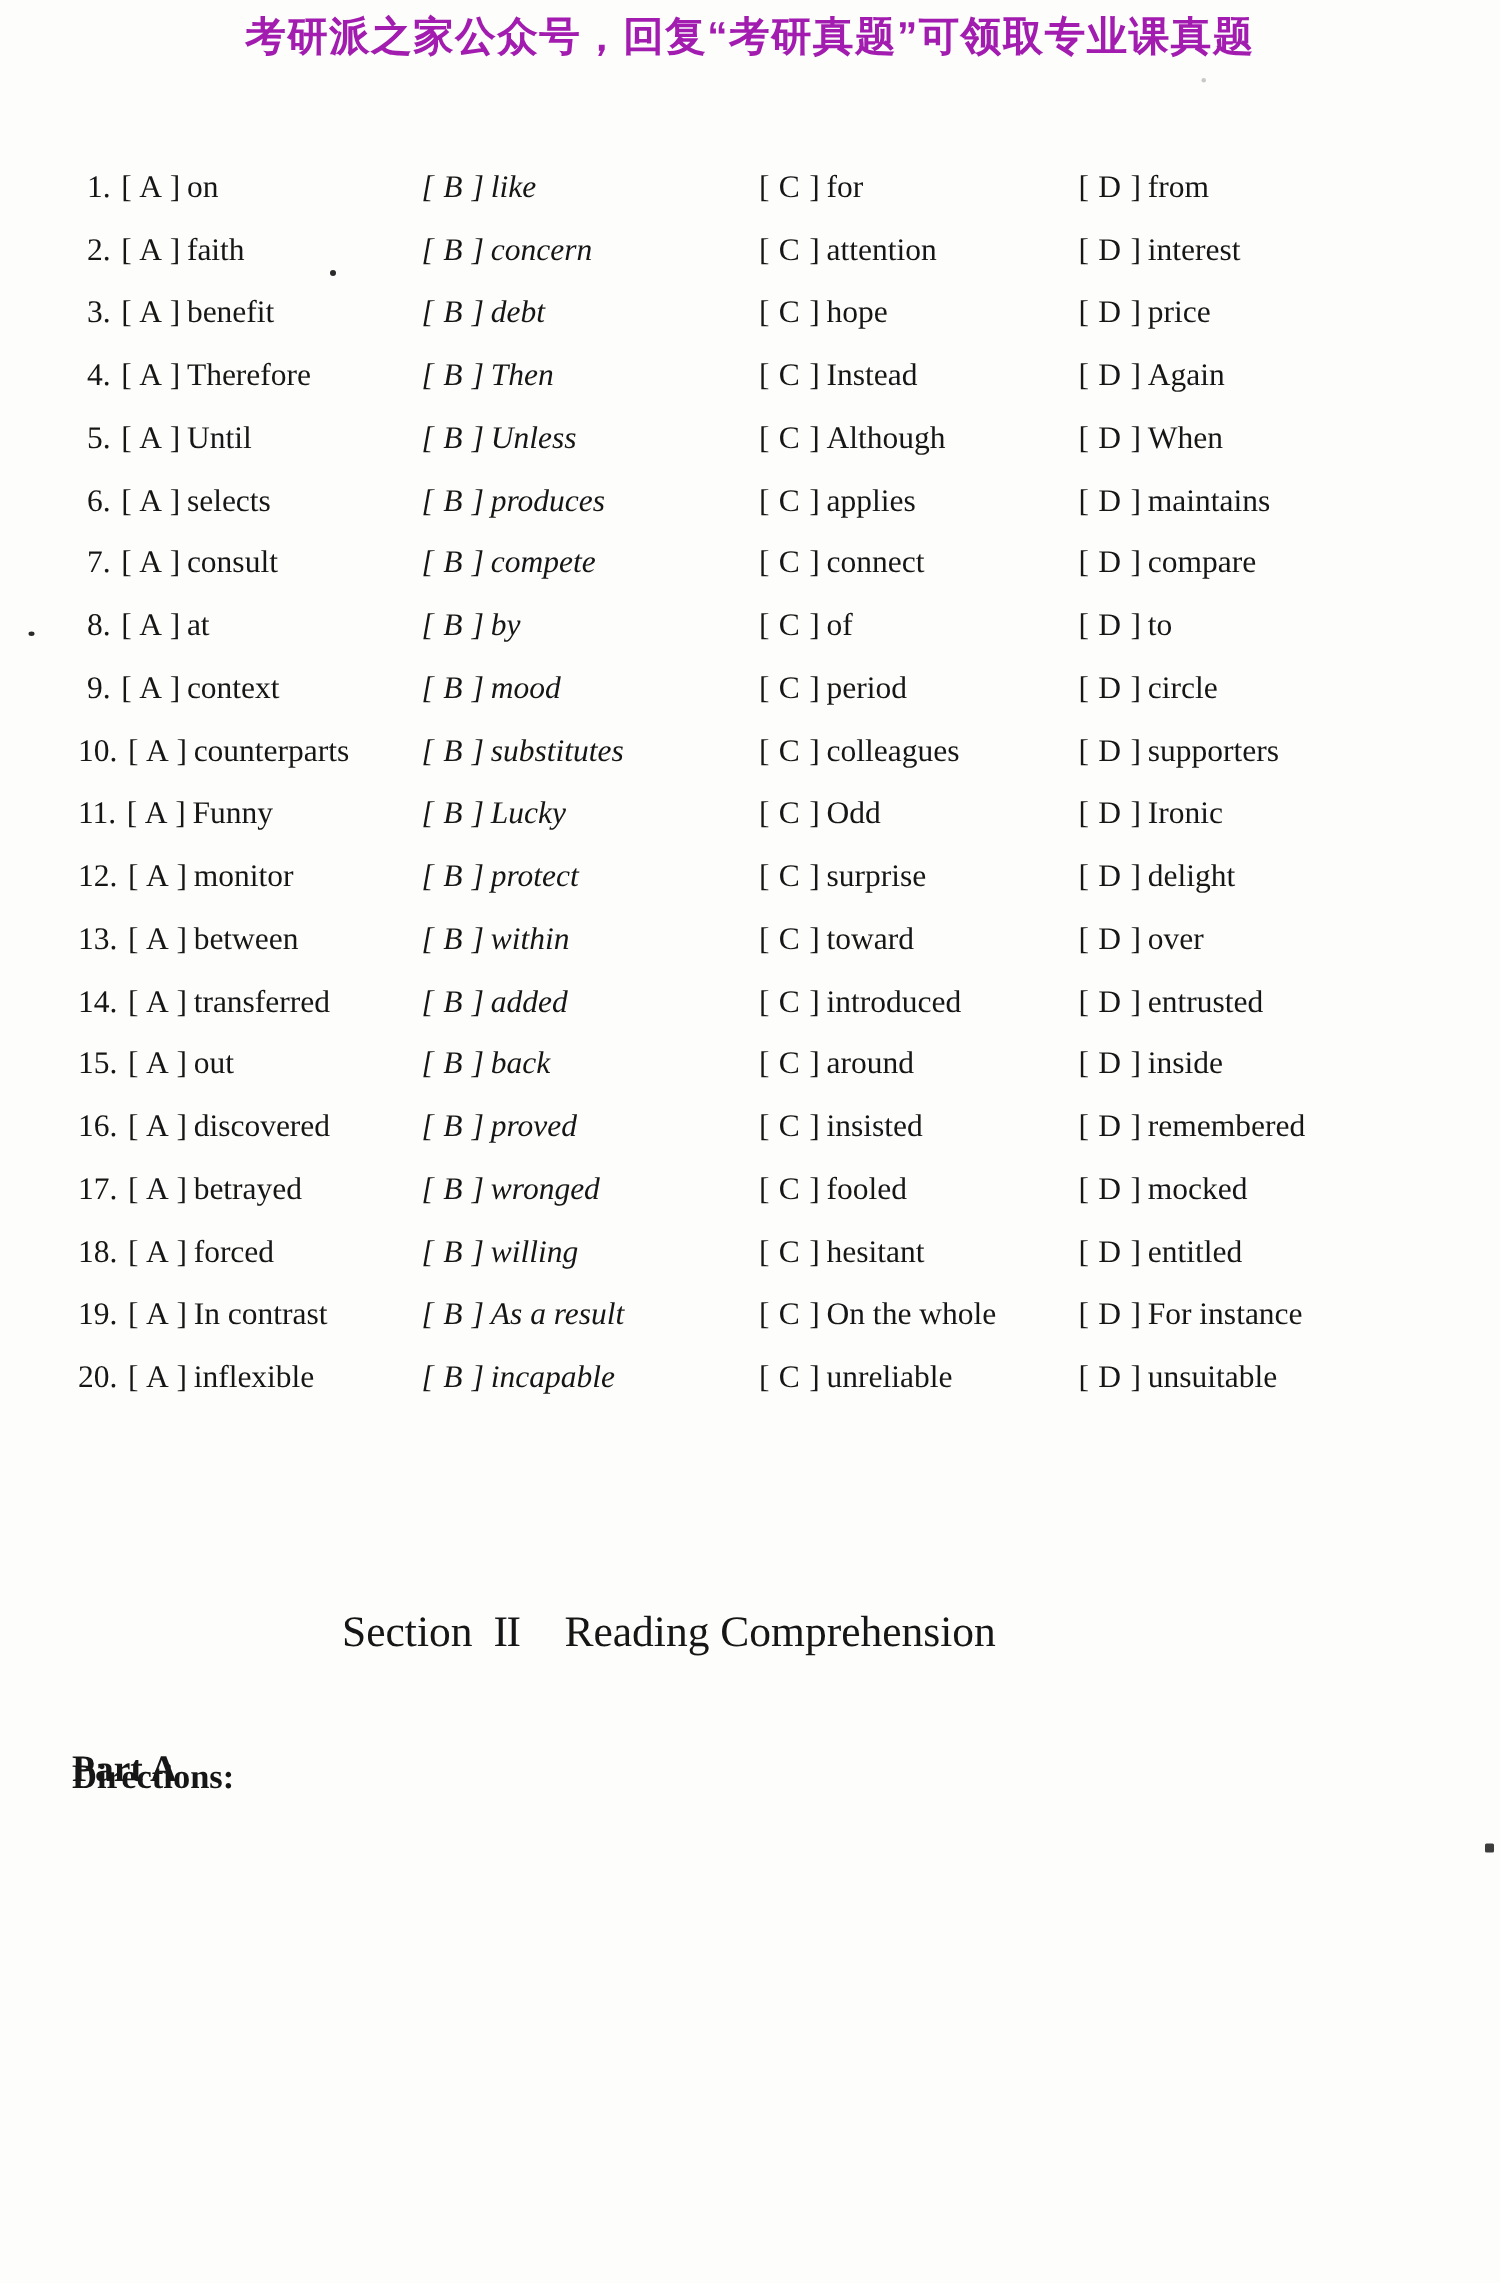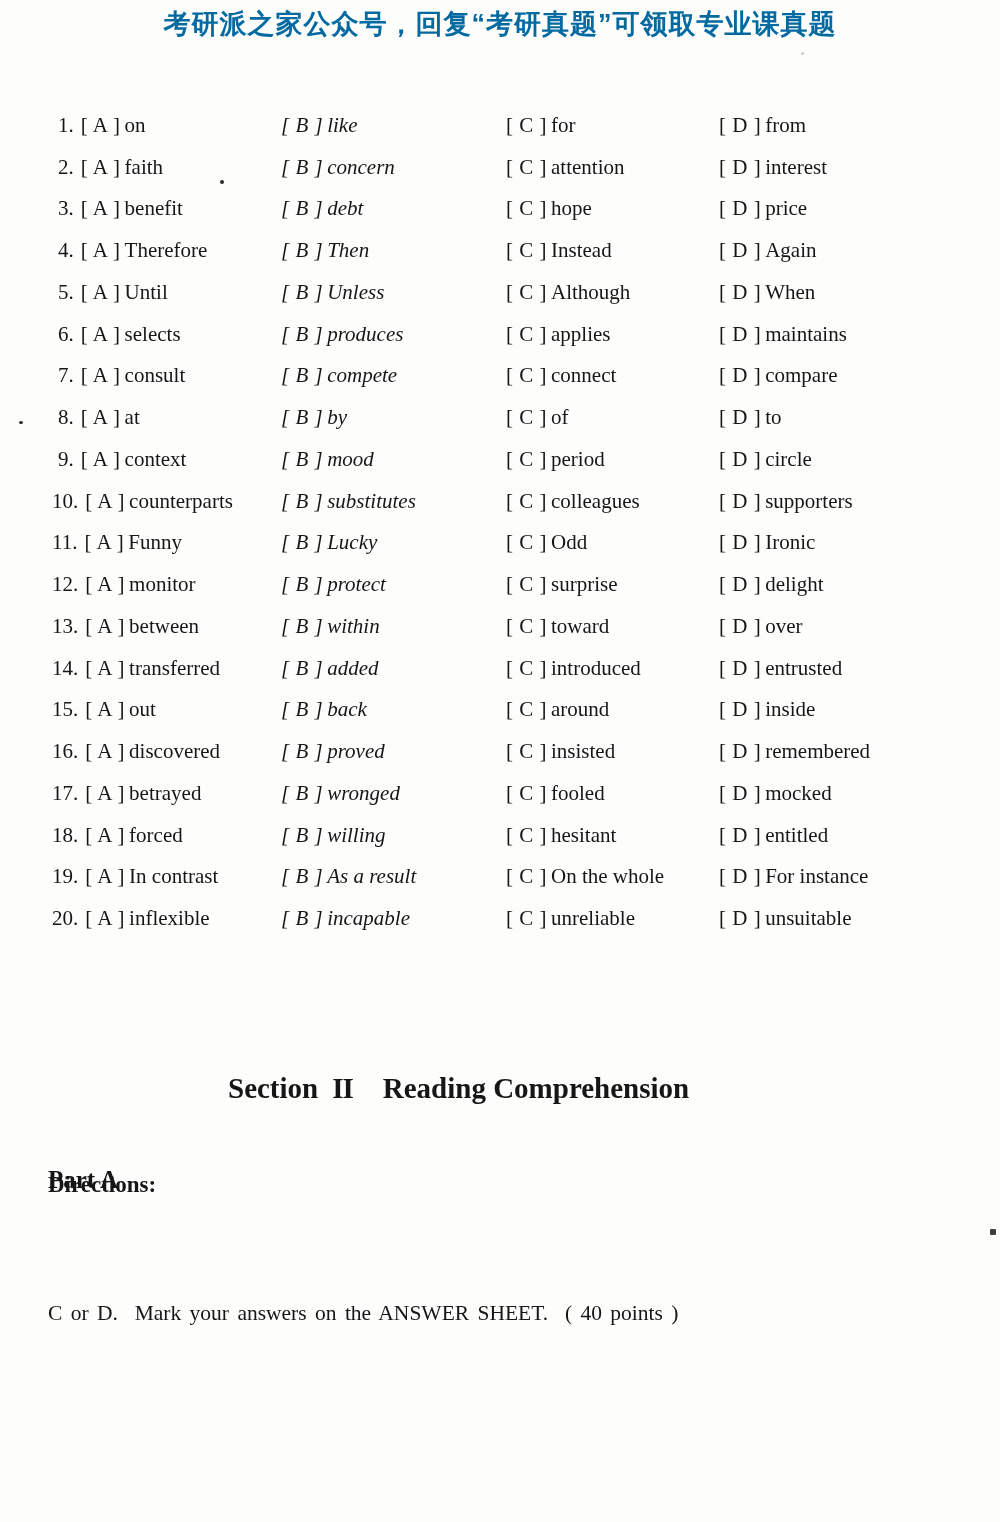--- a/index.html
+++ b/index.html
@@ -40,21 +40,21 @@
   .cell-b { left: 229px; font-style: italic; }
   .cell-c { left: 454px; }
   .cell-d { left: 667px; }
   .q-num { display: inline-block; margin-right: 7px; }
   .q-row.single .q-num { padding-left: 6px; }
   .bracket { margin-right: 4px; letter-spacing: 0.5px; }
 
   .section-heading {
     position: absolute;
     left: 228px; top: 1072px;
-    font-size: 29px; font-weight: 700;
+    font-size: 29px; font-weight: 400;
     white-space: nowrap;
   }
   .sh-numeral { margin-left: 14px; letter-spacing: -1px; }
   .sh-title   { margin-left: 30px; }
 
   .part-heading {
     position: absolute;
     left: 48px; top: 1166px;
     font-size: 25px; font-weight: 700;
   }
@@ -87,21 +87,21 @@
   .artifact-1 { left: 220px; top: 180px;  width: 4px; height: 4px; }
   .artifact-2 { left: 19px;  top: 421px;  width: 4px; height: 3px; }
   .artifact-3 { left: 990px; top: 1229px; width: 6px; height: 6px; border-radius: 1px; background: #3d3d3d; }
   .artifact-4 { left: 801px; top: 52px;   width: 3px; height: 3px; background: #c9c9c9; }
 </style>
 </head>
 <body>
 
 <div class="page">
 
-  <div class="promo" style="color: #0369a1;">考研派之家公众号，回复“考研真题”可领取专业课真题</div>
+  <div class="promo" style="color: #a21caf;">考研派之家公众号，回复“考研真题”可领取专业课真题</div>
 
   <div class="options" id="options-list">
   <div class="q-row single">
     <div class="cell cell-a">
       <span class="q-num">1.</span><span class="opt"><span class="bracket">[ A ]</span><span class="word">on</span></span>
     </div>
     <div class="cell cell-b">
       <span class="opt"><span class="bracket">[ B ]</span><span class="word">like</span></span>
     </div>
     <div class="cell cell-c">
@@ -398,21 +398,20 @@
   </div>
 </div>
 
   <div class="section-heading">
     <span class="sh-prefix">Section</span><span class="sh-numeral">II</span><span class="sh-title">Reading Comprehension</span>
   </div>
 
   <div class="part-heading">Part A</div>
 
   <div class="directions-label">Directions:</div>
-  <div class="dir-line dir-line-2">C or D.  Mark your answers on the ANSWER SHEET.  ( 40 points )</div>
 
 
   <div class="artifact artifact-1"></div>
   <div class="artifact artifact-2"></div>
   <div class="artifact artifact-3"></div>
   <div class="artifact artifact-4"></div>
 
 </div>
 
 </body></html>

